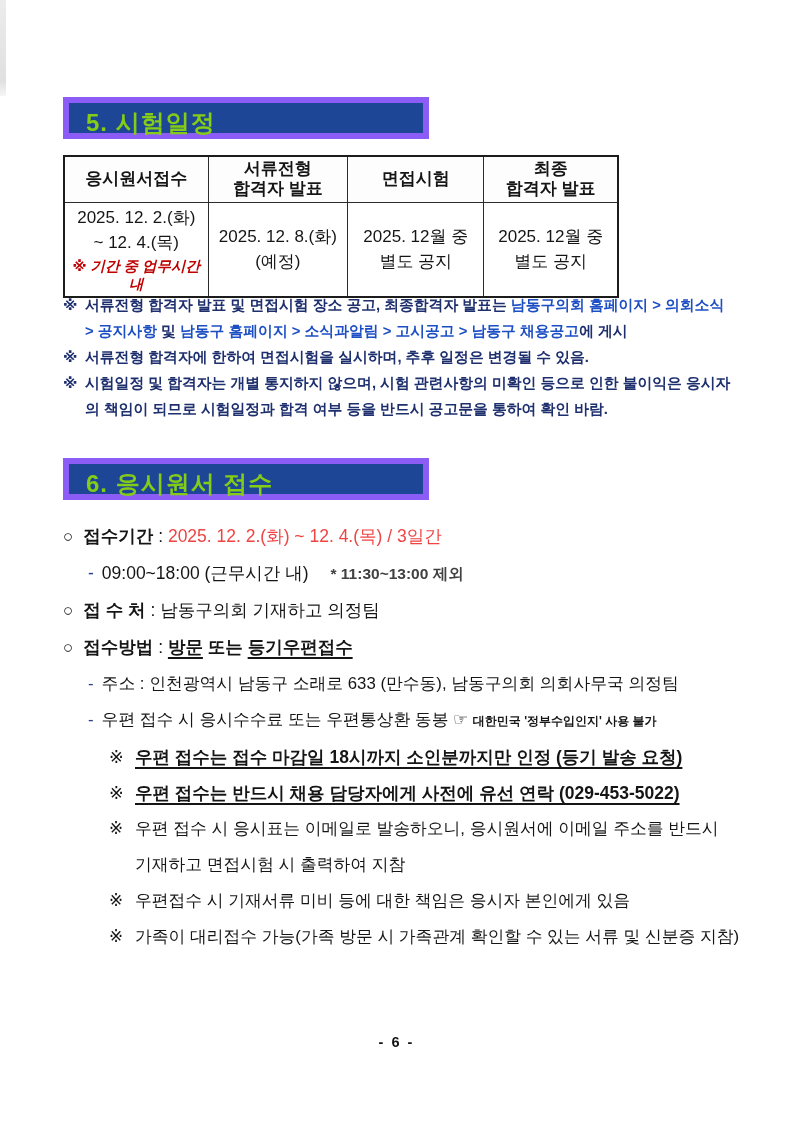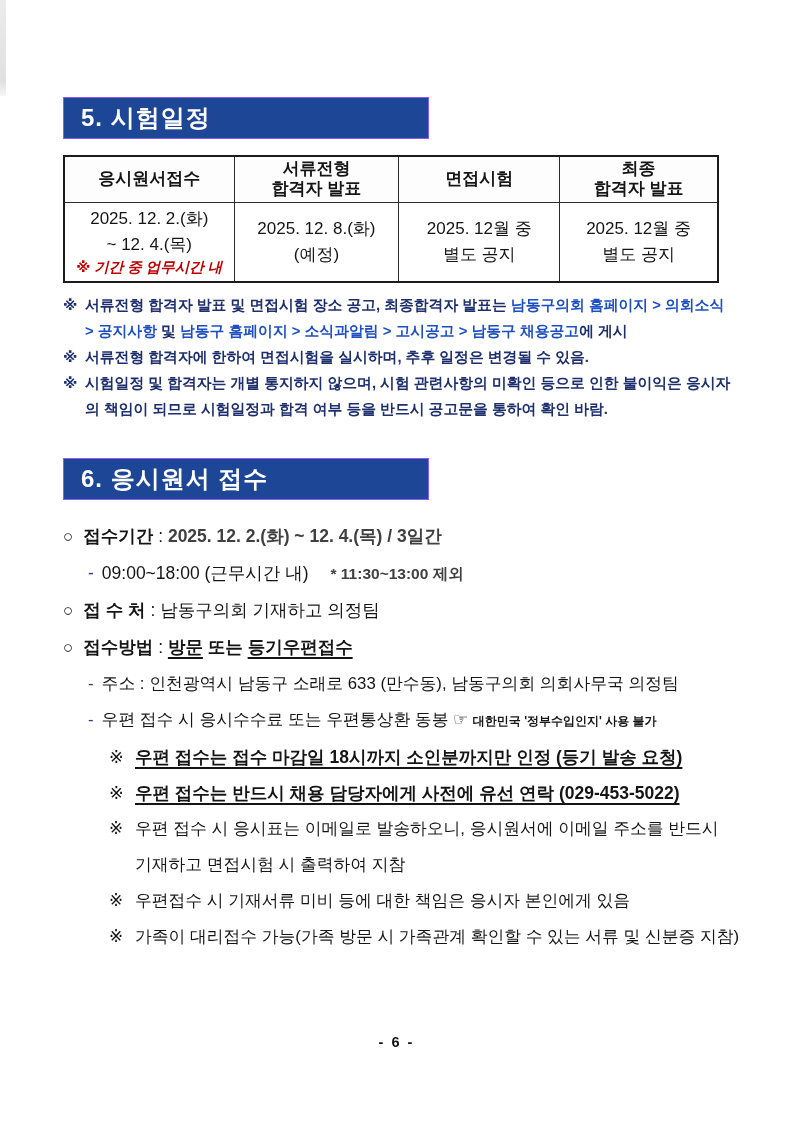--- a/index.html
+++ b/index.html
@@ -17,34 +17,34 @@
     position: absolute; left: 0; top: 0;
     width: 6px; height: 96px;
     background: linear-gradient(to bottom, #ececec, #e0e0e0 85%, #f6f6f6);
   }
 
   
   .section-bar {
     position: absolute; left: 63px;
     width: 366px; height: 42px;
     background: #1d4796;
-    border: 1px solid #8b5cf6;
+    border: 6px solid #8b5cf6;
     box-sizing: border-box;
-    color: #ffffff;
+    color: #84cc16;
     font-weight: bold;
     font-size: 24px;
     line-height: 40px;
     padding-left: 17px;
     letter-spacing: 1px;
   }
   #bar5 { top: 97px; }
   #bar6 { top: 458px; }
 
   
-  .sched-table-wrap { position: absolute; left: 63px; top: 155px; width: 656px; }
+  .sched-table-wrap { position: absolute; left: 63px; top: 155px; width: 556px; }
   table.sched {
     width: 100%;
     border-collapse: collapse;
     table-layout: fixed;
   }
   table.sched th, table.sched td {
     border: 1.6px solid #2b2b2b;
     text-align: center;
     vertical-align: middle;
     box-sizing: border-box;
@@ -94,21 +94,21 @@
     position: absolute; left: 63px; top: 518px; width: 674px;
     font-size: 17.5px;
   }
   .s6-line { line-height: 36px; white-space: nowrap; }
   .s6-wrap { white-space: normal; }
   .bullet-circle {
     font-size: 17px; font-weight: bold;
     margin-right: 10px;
   }
   .lbl { font-weight: bold; }
-  .blue-bold { color: #404040; font-weight: bold; }
+  .blue-bold { color: #ef4444; font-weight: normal; }
   .indent1 { padding-left: 25px; }
   .indent2 { padding-left: 46px; }
   .red-note { color: #404040; font-weight: bold; font-size: 15.5px; margin-left: 22px; }
   .u-bold { font-weight: bold; text-decoration: underline; text-underline-offset: 4px; text-decoration-thickness: 1.5px; }
   .emph-bold { font-weight: bold; font-size: 12px; }
   .ref-flex { display: flex; }
   .ref-flex .marker { width: 26px; flex: 0 0 26px; }
   .ref-flex .body { flex: 1; }
   .dash-mark { margin-right: 8px; color: #27408f; }
 

